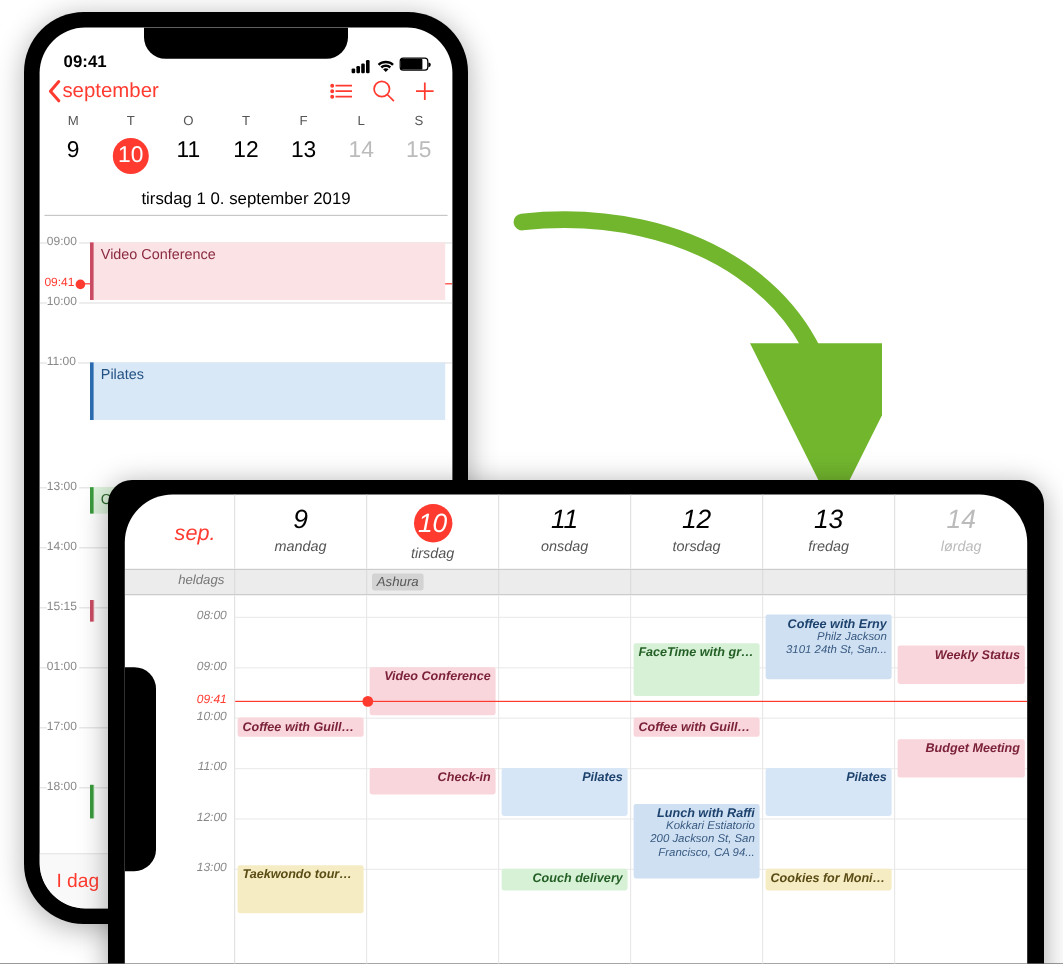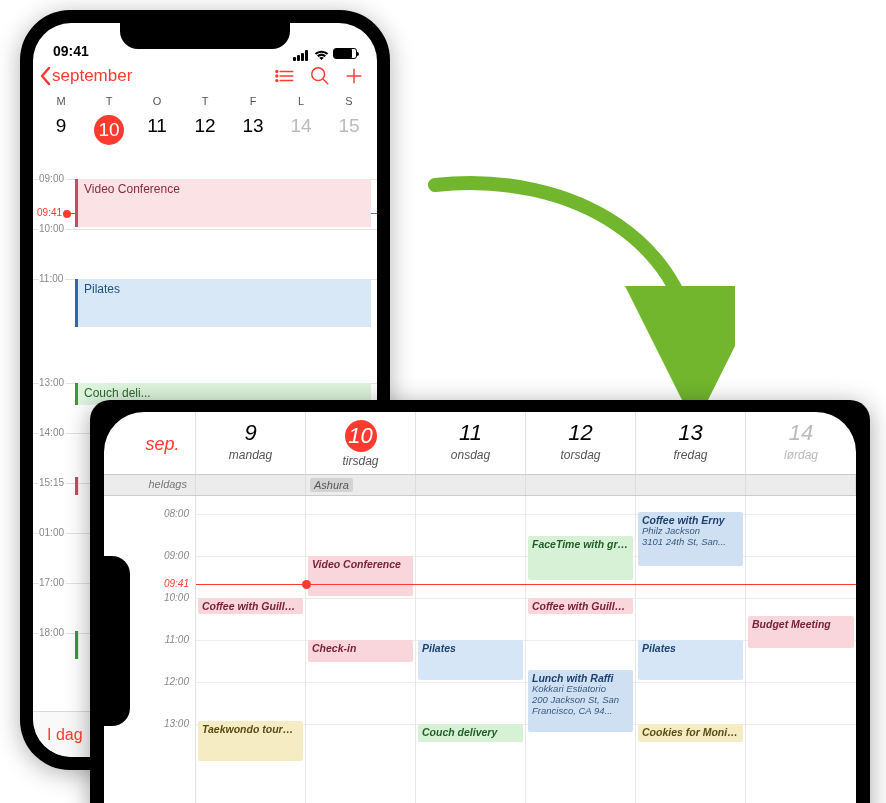--- a/index.html
+++ b/index.html
@@ -88,21 +88,21 @@
   .weekgrid { flex:1; position:relative; overflow:hidden; display:grid; grid-template-columns:92px repeat(6,1fr);}
   .timecol-l { position:relative; border-right:1px solid #e2e2e2;}
   .timecol-l .t { position:absolute; right:6px; font-size:10px; color:#888; transform:translateY(-6px);}
   .timecol-l .now { position:absolute; right:6px; font-size:10px; color:#ff3b30; transform:translateY(-6px);}
   .daycol { position:relative; border-right:1px solid #e8e8e8;}
   .daycol:last-child{border-right:none;}
   .hline { position:absolute; left:92px; right:0; border-top:1px solid #ececec; z-index:0;}
   .nowline-l { position:absolute; left:92px; right:0; border-top:1.5px solid #ff3b30; z-index:5;}
   .nowdot-l { position:absolute; width:9px; height:9px; background:#ff3b30; border-radius:50%; transform:translate(-4px,-4px); z-index:6;}
 
-  .ev { position:absolute; left:2px; right:2px; font-size:10.5px; line-height:1.15; padding:2px 4px; border-radius:2px; overflow:hidden;}
+  .ev { position:absolute; left:2px; right:2px; font-size:10.5px; line-height:1.15; padding:2px 4px; border-radius:2px; overflow:hidden;text-align:right;}
   .ev .t1 { font-weight:600; white-space:nowrap; overflow:hidden; text-overflow:ellipsis;}
   .ev .t2 { font-size:9.5px; opacity:.85; }
   .c-pink  { background:#f9d6dc; color:#7b2238; }
   .c-blue  { background:#d6e6f6; color:#1d426d; }
   .c-green { background:#d7f1d7; color:#235f25; }
   .c-yellow{ background:#f6ecc3; color:#5a4c15; }
   .c-bluep { background:#cfe0f2; color:#1d426d; }
 
   .homebar-l { position:absolute; bottom:4px; left:50%; transform:translateX(-50%); width:140px; height:4px; background:#000; border-radius:4px; z-index:40;}
 
@@ -175,20 +175,21 @@
       </div>
       <div class="dnum-row">
         <div class="dnum"><span>9</span></div>
         <div class="dnum today"><span>10</span></div>
         <div class="dnum"><span>11</span></div>
         <div class="dnum"><span>12</span></div>
         <div class="dnum"><span>13</span></div>
         <div class="dnum weekend"><span>14</span></div>
         <div class="dnum weekend"><span>15</span></div>
       </div>
+      <div class="date-full-p">tirsdag 1 0. september 2019</div>
     </div>
 
     <div class="daygrid-p">
       <div class="hour" style="top:22px"><span>09:00</span></div>
       <div class="hour" style="top:72px"><span>10:00</span></div>
       <div class="hour" style="top:122px"><span>11:00</span></div>
       <div class="hour" style="top:226px"><span>13:00</span></div>
       <div class="hour" style="top:276px"><span>14:00</span></div>
       <div class="hour" style="top:326px"><span>15:15</span></div>
       <div class="hour" style="top:376px"><span>01:00</span></div>
@@ -315,20 +316,23 @@
         </div>
         <div class="ev c-blue" style="top:144px;height:40px">
             <div class="t1">Pilates</div>
           </div>
         <div class="ev c-yellow" style="top:228px;height:18px">
             <div class="t1">Cookies for Monic...</div>
           </div>
       </div>
 
       <div class="daycol">
+        <div class="ev c-pink" style="top:42px;height:32px">
+            <div class="t1">Weekly Status</div>
+          </div>
         <div class="ev c-pink" style="top:120px;height:32px">
             <div class="t1">Budget Meeting</div>
           </div>
       </div>
     </div>
 
     <div class="homebar-l"></div>
   </div>
 </div>
 

